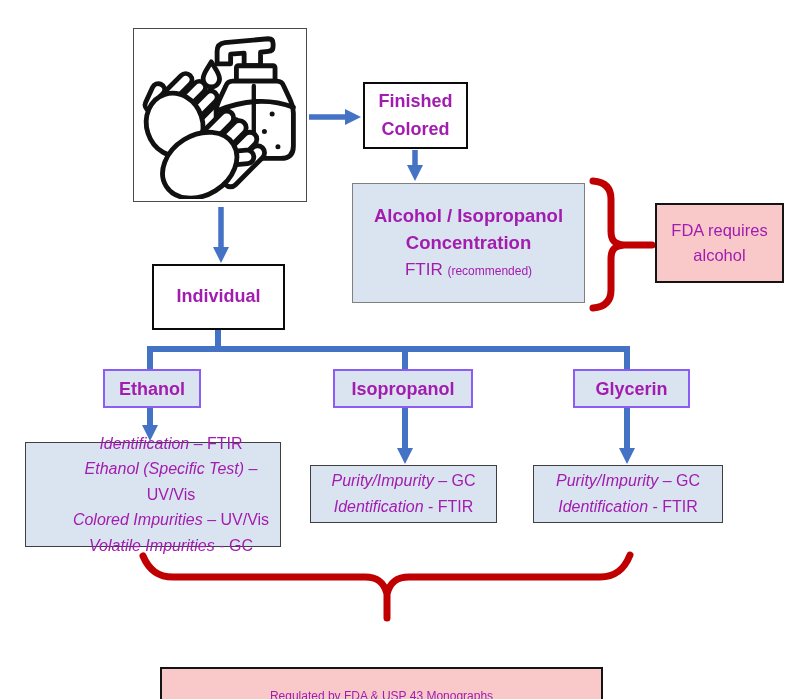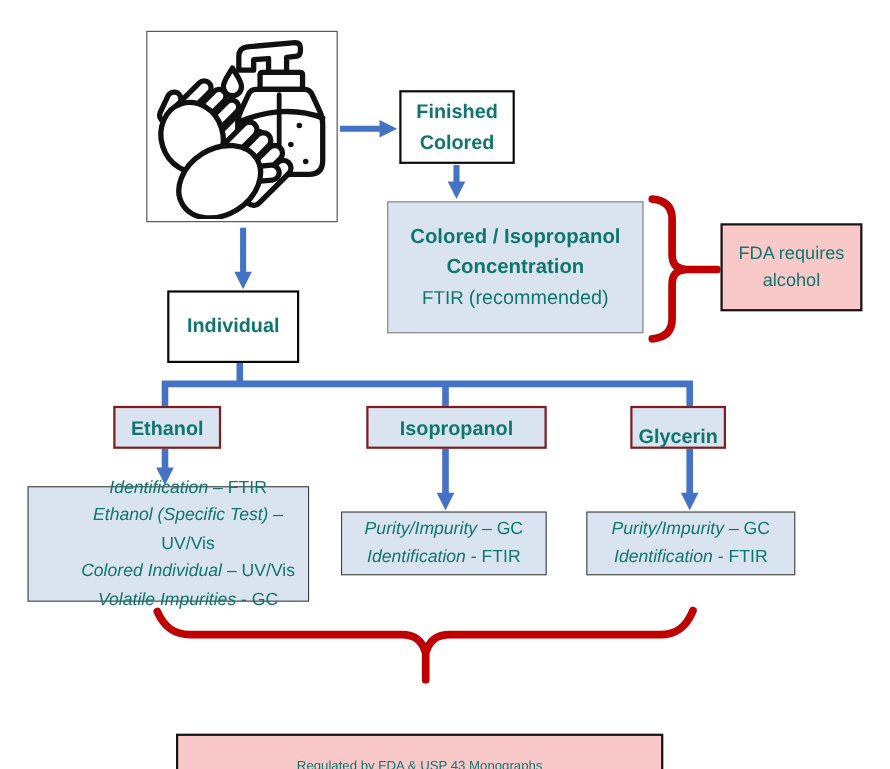--- a/index.html
+++ b/index.html
@@ -1,36 +1,36 @@
 <!DOCTYPE html>
 <html><head>
 <meta charset="utf-8">
 <style>
   html,body{margin:0;padding:0;background:#fff;}
   .canvas{position:relative;width:809px;height:699px;background:#fff;overflow:hidden;
-          font-family:"Liberation Sans",sans-serif;color:#0f766e;}
+          font-family:"Liberation Sans",sans-serif;color:#a21caf;}
   #connectors{position:absolute;left:0;top:0;z-index:1;}
   .box{position:absolute;z-index:2;box-sizing:border-box;display:flex;flex-direction:column;
        align-items:center;justify-content:center;text-align:center;line-height:1.5;}
   .white-box{background:#fff;border:2px solid #0a0a0a;}
   .blue-box{background:#dae3f0;}
   .pink-box{background:#f9c9c9;border:2px solid #141414;}
   .bold{font-weight:bold;}
   .hands-box{left:133px;top:28px;width:174px;height:174px;background:#fff;border:1px solid #4a4a4a;padding:2px;}
   .finished{left:363px;top:82px;width:105px;height:67px;font-size:18px;line-height:1.55;}
   .conc{left:352px;top:183px;width:233px;height:120px;border:1.5px solid #7f7f7f;line-height:1.45;}
   .conc .title{font-size:18.5px;font-weight:bold;}
   .conc .method{font-size:17px;margin-top:1px;}
-  .conc .note{font-size:18px;}
+  .conc .note{font-size:12px;}
   .fda{left:655px;top:203px;width:129px;height:80px;font-size:16.5px;line-height:1.5;}
-  .individual{left:152px;top:264px;width:120px;height:66px;font-size:18px;line-height:1.55;}
-  .label-box{height:39px;border:2px solid #7f1d1d;font-size:18px;font-weight:bold;line-height:1;}
+  .individual{left:152px;top:264px;width:133px;height:66px;font-size:18px;line-height:1.55;}
+  .label-box{height:39px;border:2px solid #8b5cf6;font-size:18px;font-weight:bold;line-height:1;}
   .eth-label{left:103px;top:369px;width:98px;}
-  .iso-label{left:333px;top:369px;width:164px;}
-  .gly-label{left:573px;top:369px;width:87px;justify-content:flex-end;}
+  .iso-label{left:333px;top:369px;width:140px;}
+  .gly-label{left:573px;top:369px;width:117px;}
   .detail-box{border:1.5px solid #3f3f3f;font-size:16px;line-height:1.6;}
   .eth-detail{left:25px;top:442px;width:256px;height:105px;padding-left:36px;}
   .iso-detail{left:310px;top:465px;width:187px;height:58px;}
   .gly-detail{left:533px;top:465px;width:190px;height:58px;}
   .tname{font-style:italic;}
   .regulation{left:160px;top:623px;width:443px;height:59px;font-size:12px;line-height:1.6;margin-top:44px;}
   .line{display:block;}
 </style>
 </head>
 <body>
@@ -100,21 +100,21 @@
       </g>
     </svg>
   </div>
 
   <div class="box white-box finished bold">
     <span class="line">Finished</span>
     <span class="line">Colored</span>
   </div>
 
   <div class="box blue-box conc">
-    <span class="line title">Colored / Isopropanol</span>
+    <span class="line title">Alcohol / Isopropanol</span>
     <span class="line title">Concentration</span>
     <span class="line method"><span>FTIR</span> <span class="note">(recommended)</span></span>
   </div>
 
   <div class="box pink-box fda">
     <span class="line">FDA requires</span>
     <span class="line">alcohol</span>
   </div>
 
   <div class="box white-box individual bold">
@@ -127,21 +127,21 @@
   <div class="box blue-box label-box iso-label">
     <span>Isopropanol</span>
   </div>
   <div class="box blue-box label-box gly-label">
     <span>Glycerin</span>
   </div>
 
   <div class="box blue-box detail-box eth-detail">
     <span class="line"><span class="tname">Identification</span> <span>– FTIR</span></span>
     <span class="line"><span class="tname">Ethanol (Specific Test)</span> <span>– UV/Vis</span></span>
-    <span class="line"><span class="tname">Colored Individual</span> <span>– UV/Vis</span></span>
+    <span class="line"><span class="tname">Colored Impurities</span> <span>– UV/Vis</span></span>
     <span class="line"><span class="tname">Volatile Impurities</span> <span>- GC</span></span>
   </div>
   <div class="box blue-box detail-box iso-detail">
     <span class="line"><span class="tname">Purity/Impurity</span> <span>– GC</span></span>
     <span class="line"><span class="tname">Identification</span> <span>- FTIR</span></span>
   </div>
   <div class="box blue-box detail-box gly-detail">
     <span class="line"><span class="tname">Purity/Impurity</span> <span>– GC</span></span>
     <span class="line"><span class="tname">Identification</span> <span>- FTIR</span></span>
   </div>

